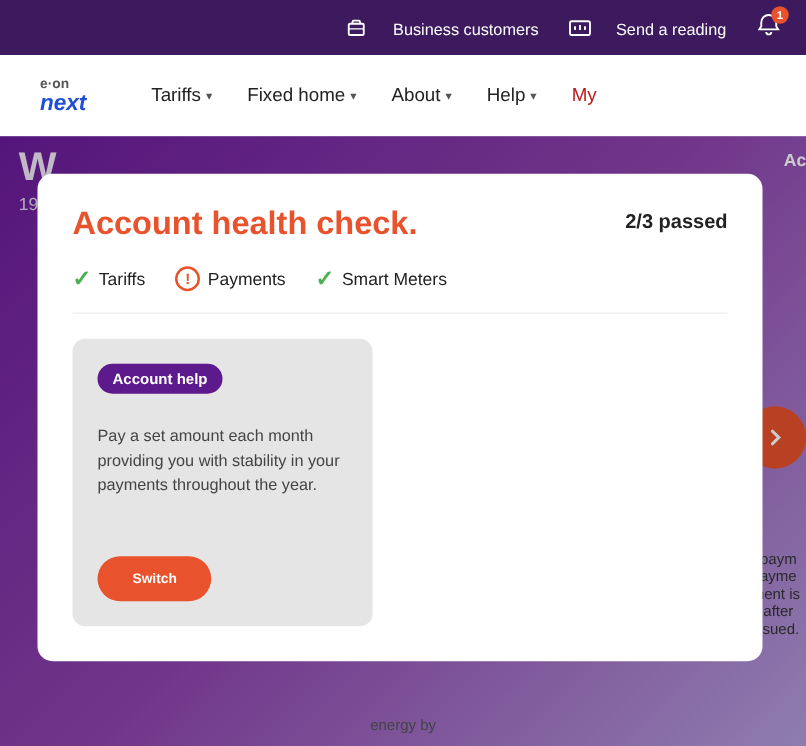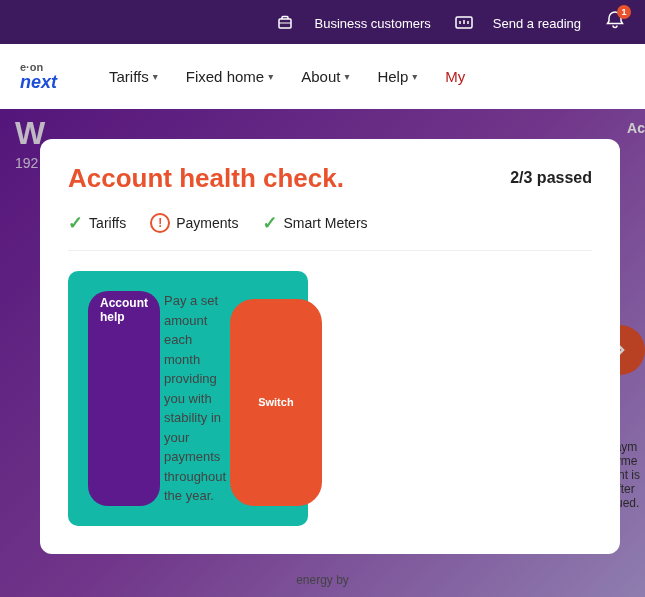--- a/index.html
+++ b/index.html
@@ -46,20 +46,21 @@
       align-items: center;
       padding: 0 20px;
       gap: 0;
       position: relative;
     }
     .logo {
       margin-right: 40px;
       display: flex;
       flex-direction: column;
       line-height: 1;
+      margin-left: 12px;
     }
     .logo-eon {
       font-size: 11px;
       color: #555;
       font-weight: bold;
     }
     .logo-next {
       font-size: 18px;
       font-weight: 900;
       color: #1d4ed8;
@@ -167,21 +168,21 @@
       position: absolute;
       top: 109px;
       left: 0;
       right: 0;
       bottom: 0;
       background: rgba(0,0,0,0.2);
       z-index: 10;
       display: flex;
       align-items: flex-start;
       justify-content: flex-start;
-      padding: 30px 0 0 40px;
+      padding: 30px 0 0 30px;
     }
 
     
     .modal {
       background: white;
       border-radius: 12px;
       padding: 24px 28px 28px 28px;
       width: 580px;
       max-height: 430px;
       position: relative;
@@ -241,28 +242,28 @@
       font-size: 12px;
       font-weight: bold;
     }
 
     
     .card-section {
       display: flex;
       gap: 16px;
     }
     .card {
-      background: #14b8a6;
+      background: #e5e5e5;
       border-radius: 10px;
       padding: 20px;
       width: 240px;
       min-height: 230px;
       display: flex;
-      flex-direction: row;
-      gap: 4px;
+      flex-direction: column;
+      gap: 24px;
     }
     .card-badge {
       background: #5c1a8c;
       color: white;
       font-size: 12px;
       font-weight: 600;
       padding: 5px 12px;
       border-radius: 20px;
       display: inline-block;
       width: fit-content;

